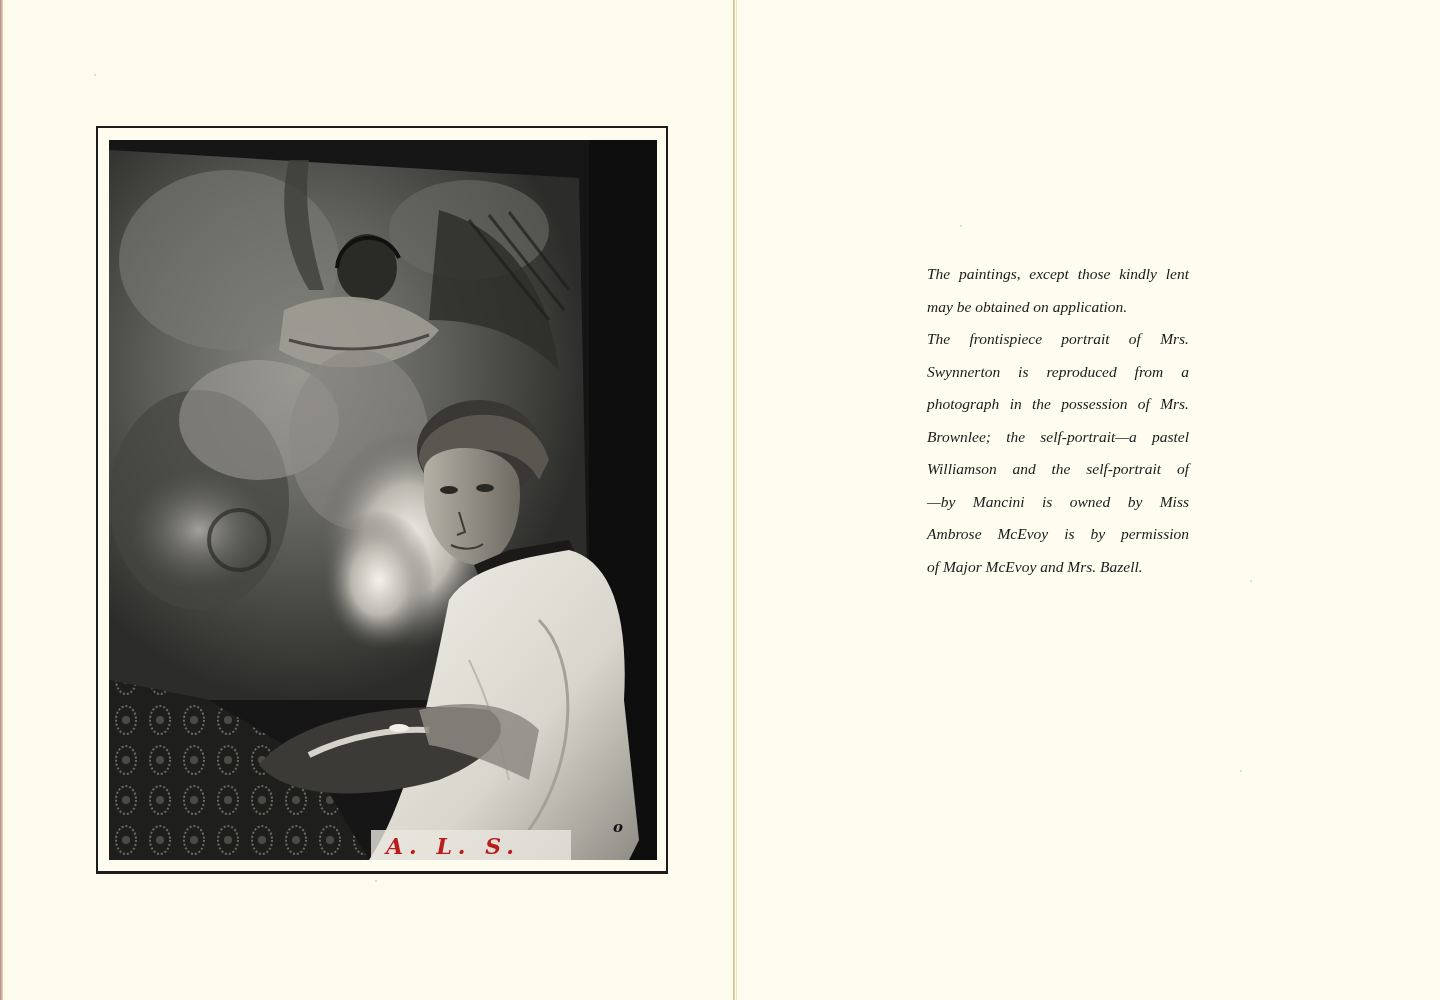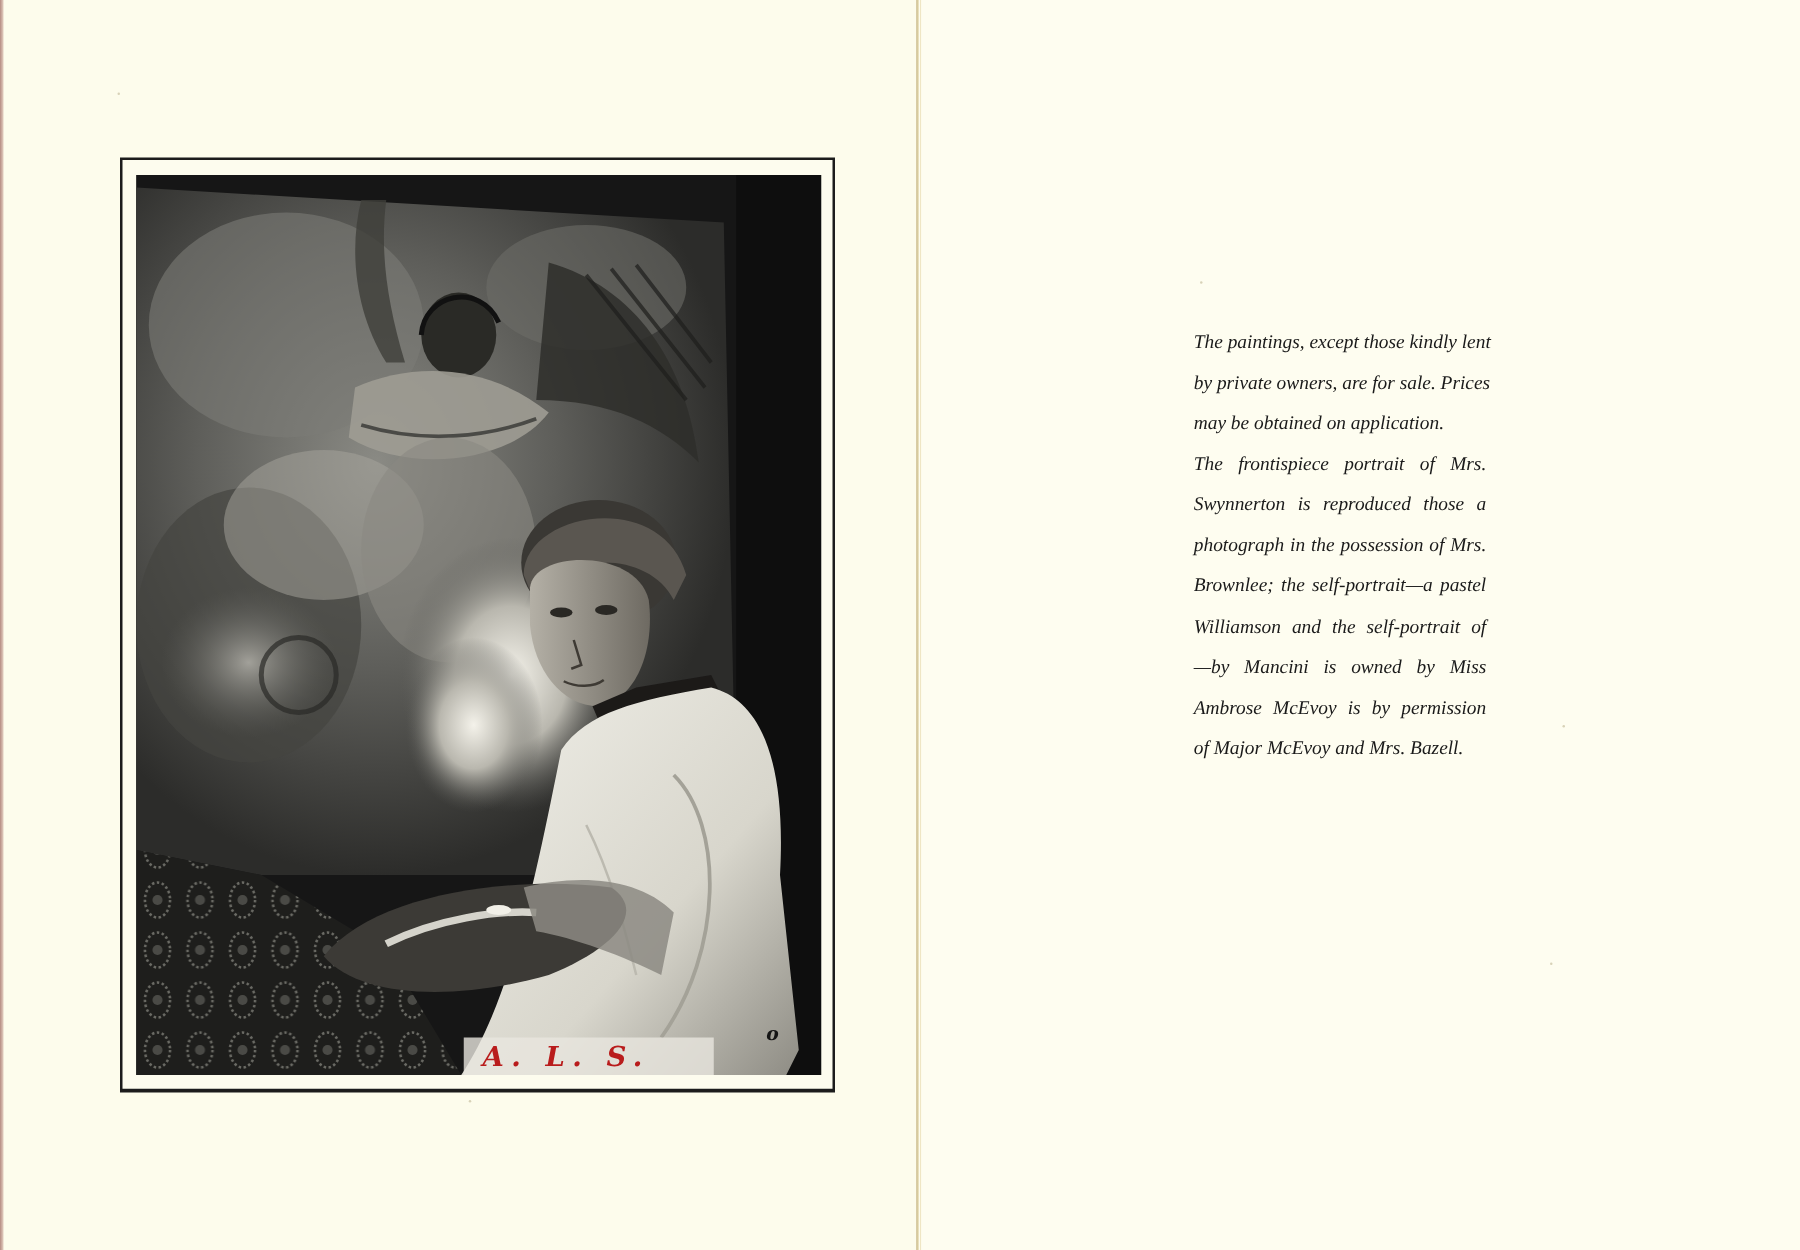--- a/index.html
+++ b/index.html
@@ -106,21 +106,20 @@
       font-size: 15.5px;
       line-height: 32.5px;
       color: #1a1a1a;
     }
     .cat-line {
       display: block;
       white-space: nowrap;
       text-align: justify;
       text-align-last: justify;
       height: 32.5px;
-      margin-left: 28px;
     }
     .cat-line.last {
       text-align-last: left;
     }
     .speck {
       position: absolute;
       width: 2px; height: 2px;
       border-radius: 50%;
       background: #d8d2b8;
     }
@@ -219,24 +218,23 @@
       <path d="M310 570 C 350 560, 400 560, 430 590 L 420 640 C 390 625, 350 610, 320 605 Z" fill="#8c8a82" opacity="0.85"></path>
 
       <rect x="262" y="690" width="200" height="30" fill="#e8e6de" opacity="0.8"></rect>
     </svg>
   </div>
   <div class="initials">A. L. S.</div>
   <div class="initials-o">o</div>
 
   <div class="cat-body">
     <span class="cat-line">The paintings, except those kindly lent</span>
-    <span class="cat-line">by private owners, are for sale. Prices</span>
     <span class="cat-line last">may be obtained on application.</span>
     <span class="cat-line">The frontispiece portrait of Mrs.</span>
-    <span class="cat-line">Swynnerton is reproduced those a</span>
+    <span class="cat-line">Swynnerton is reproduced from a</span>
     <span class="cat-line">photograph in the possession of Mrs.</span>
     <span class="cat-line">Brownlee; the self-portrait—a pastel</span>
     <span class="cat-line">Williamson and the self-portrait of</span>
     <span class="cat-line">—by Mancini is owned by Miss</span>
     <span class="cat-line">Ambrose McEvoy is by permission</span>
     <span class="cat-line last">of Major McEvoy and Mrs. Bazell.</span>
   </div>
 
   <div class="speck" style="left:94px; top:74px;"></div>
   <div class="speck" style="left:960px; top:225px;"></div>

